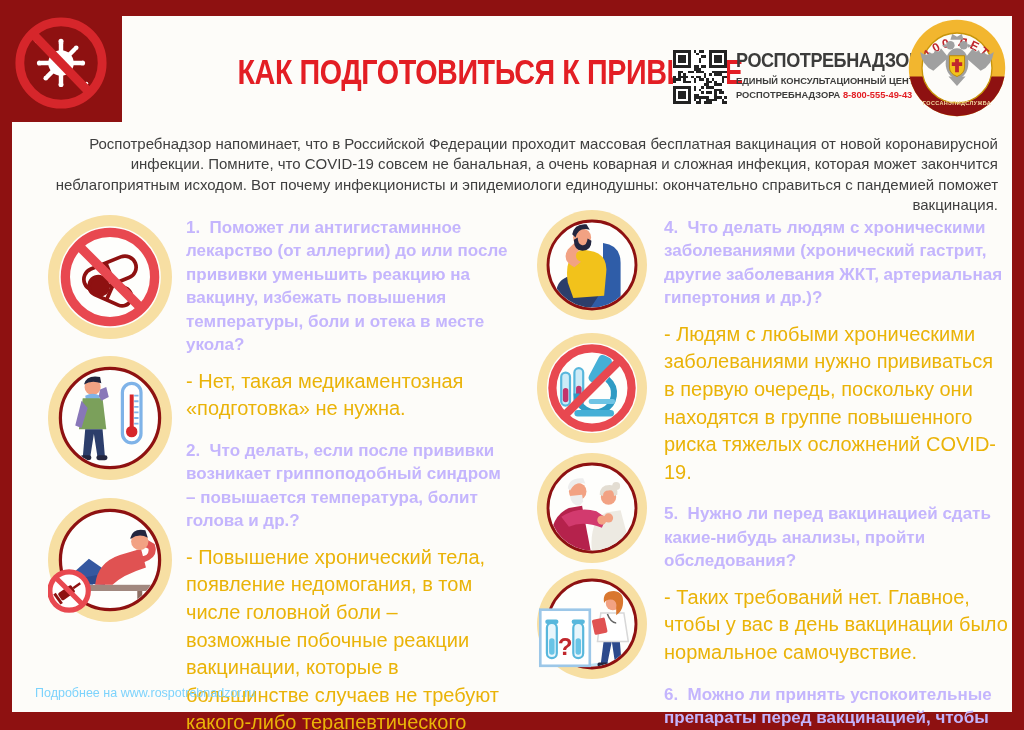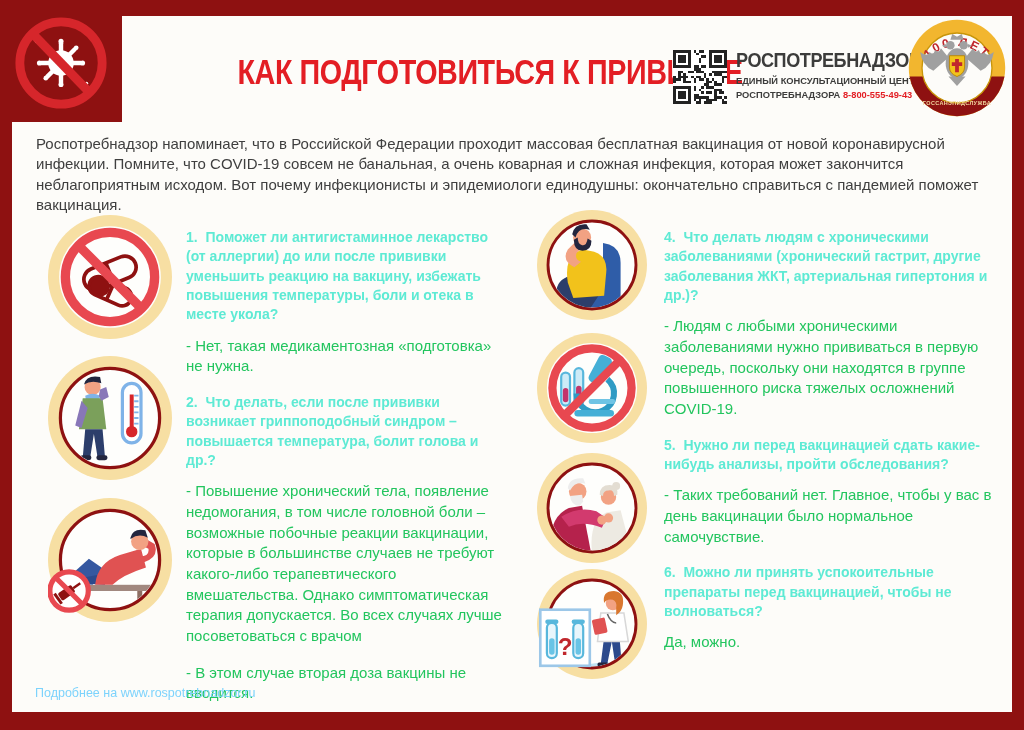--- a/index.html
+++ b/index.html
@@ -21,28 +21,28 @@
   .qr svg{width:100%;height:100%;}
   .org-block{position:absolute;left:736px;top:48px;width:180px;z-index:4;}
   .org-name{font-size:21px;font-weight:bold;color:#3C3C3B;white-space:nowrap;
     transform:scaleX(.86);transform-origin:0 50%;letter-spacing:-.5px;}
   .org-line{font-size:9.6px;font-weight:bold;color:#3C3C3B;white-space:nowrap;margin-top:3px;
     transform:scaleX(.97);transform-origin:0 50%;}
   .org-line .phone{color:#E31E24;}
   .emblem{position:absolute;left:905px;top:16px;width:104px;height:104px;z-index:4;}
   .emblem svg{width:100%;height:100%;}
   
-  .intro{position:absolute;left:36px;top:134px;width:954px;margin:0;
-    font-size:15px;line-height:1.36;color:#3F3F3F;z-index:4;}
+  .intro{position:absolute;left:44px;top:134px;width:954px;margin:0;
+    font-size:15px;line-height:1.36;color:#3F3F3F;z-index:4;text-align:right;}
   
   .col{position:absolute;z-index:4;}
   .col-left{left:186px;top:212px;width:322px;}
   .col-right{left:664px;top:212px;width:344px;}
-  .q{margin:16px 0 11px;font-size:14px;line-height:1.38;font-weight:bold;color:#5eead4;}
-  .a{margin:8px 0 16px;font-size:15px;line-height:1.38;color:#22c55e;}
+  .q{margin:4px 0 11px;font-size:17px;line-height:1.38;font-weight:bold;color:#c4b5fd;}
+  .a{margin:8px 0 16px;font-size:20px;line-height:1.38;color:#eab308;}
   
   .badge{position:absolute;z-index:4;}
   .badge svg{width:100%;height:100%;display:block;}
   .b1{left:48px;top:215px;width:124px;height:124px;}
   .b2{left:48px;top:356px;width:124px;height:124px;}
   .b3{left:48px;top:498px;width:124px;height:124px;}
   .b4{left:537px;top:210px;width:110px;height:110px;}
   .b5{left:537px;top:333px;width:110px;height:110px;}
   .b6{left:537px;top:453px;width:110px;height:110px;}
   .b7{left:537px;top:569px;width:110px;height:110px;}

